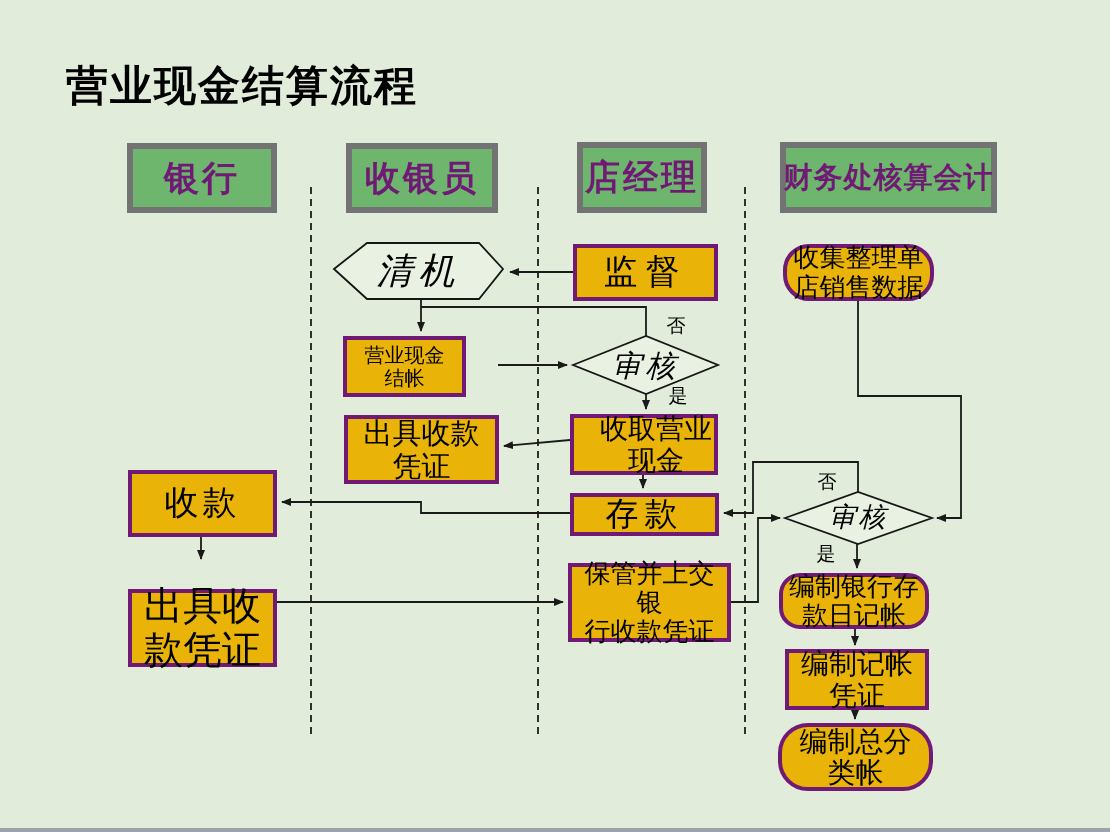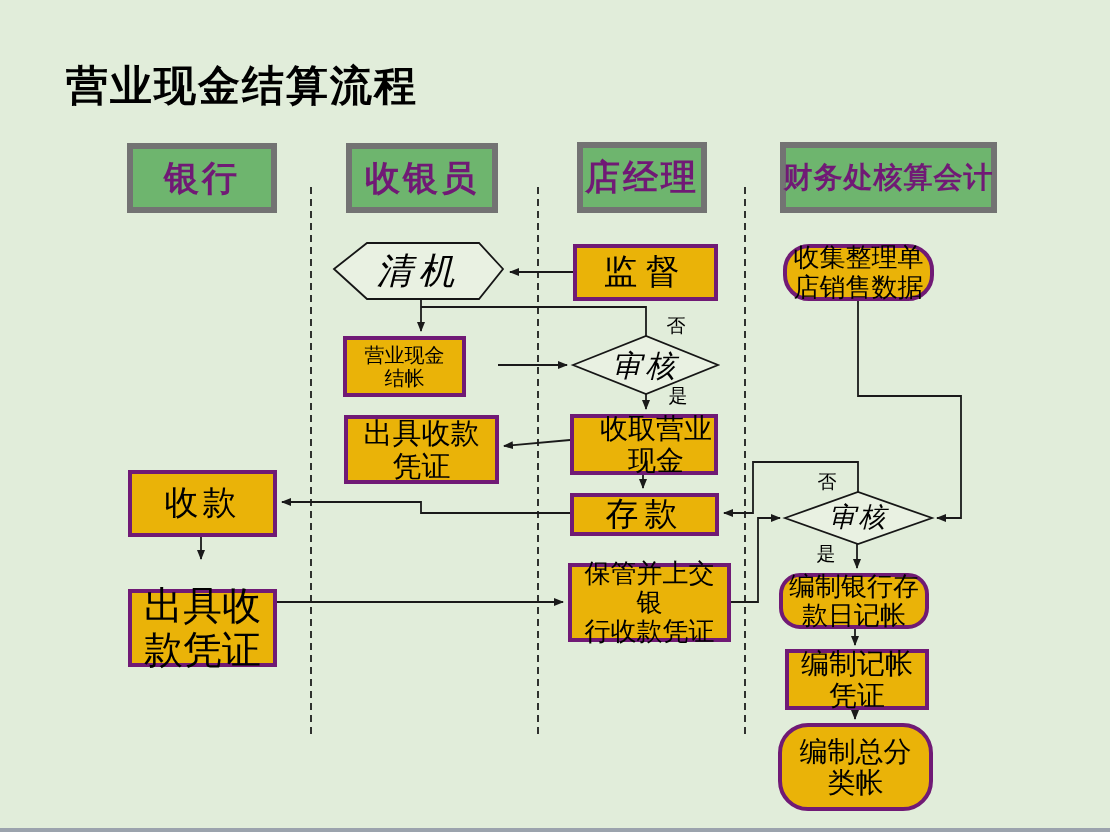--- a/index.html
+++ b/index.html
@@ -118,21 +118,21 @@
   <div class="node" style="left:128px;top:564px;width:149px;height:78px;font-size:39px;margin-top:25px;">出具收
 款凭证</div>
   <div class="node" style="left:568px;top:563px;width:163px;height:79px;font-size:26px;">保管并上交银
 行收款凭证</div>
   <div class="node" style="left:783px;top:244px;width:151px;height:57px;font-size:26px;border-radius:26px;">收集整理单
 店销售数据</div>
   <div class="node" style="left:779px;top:573px;width:150px;height:56px;font-size:26px;border-radius:21px;">编制银行存
 款日记帐</div>
   <div class="node" style="left:785px;top:649px;width:144px;height:61px;font-size:28px;">编制记帐
 凭证</div>
-  <div class="node" style="left:778px;top:723px;width:155px;height:88px;font-size:28px;border-radius:30px;">编制总分
+  <div class="node" style="left:778px;top:723px;width:155px;height:68px;font-size:28px;border-radius:30px;">编制总分
 类帐</div>
 
   <div class="shape-text" style="left:334px;top:243px;width:169px;height:57px;font-size:36px;letter-spacing:6px;">清机</div>
   <div class="shape-text" style="left:573px;top:336px;width:145px;height:58px;font-size:30px;letter-spacing:4px;">审核</div>
   <div class="shape-text" style="left:785px;top:492px;width:147px;height:52px;font-size:27px;letter-spacing:3px;">审核</div>
 
   <div class="decision-label" style="left:662px;top:314px;">否</div>
   <div class="decision-label" style="left:664px;top:384px;">是</div>
   <div class="decision-label" style="left:813px;top:470px;">否</div>
   <div class="decision-label" style="left:812px;top:542px;">是</div>

